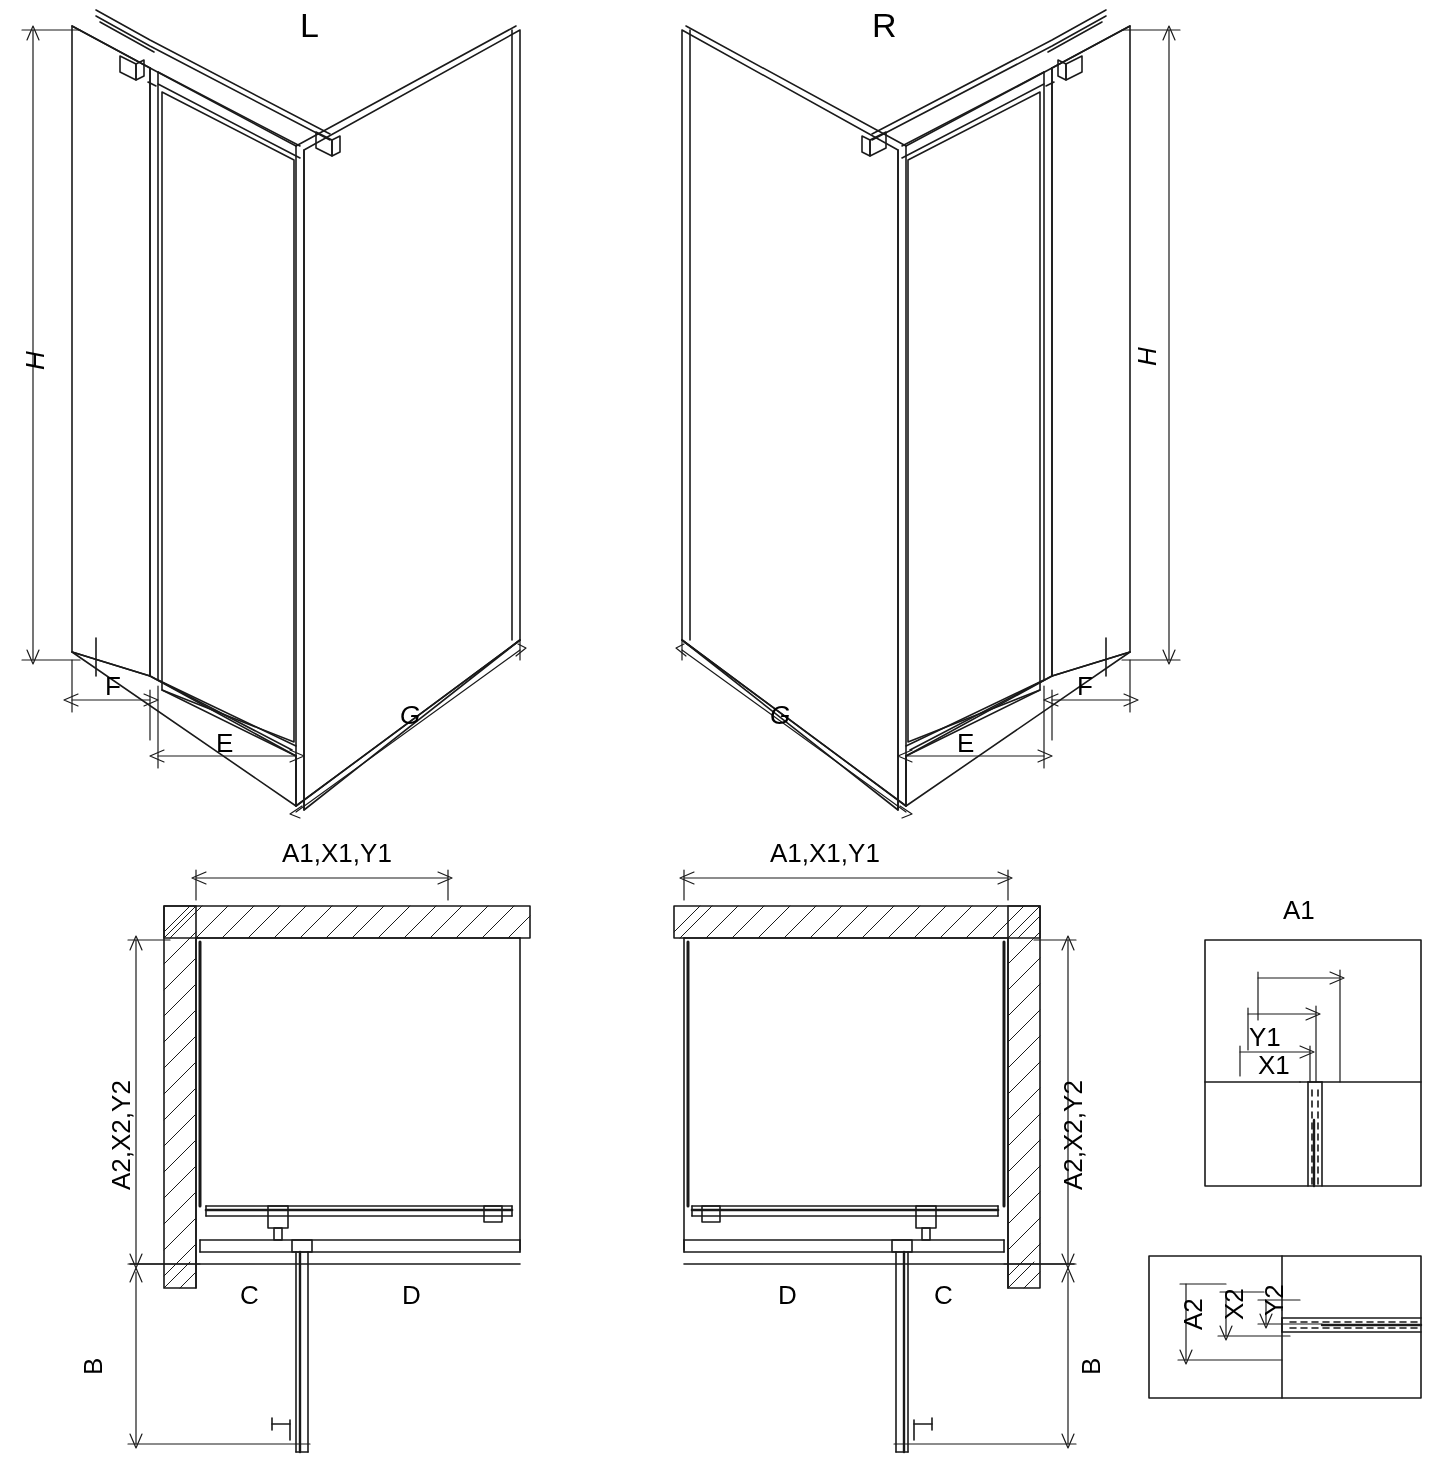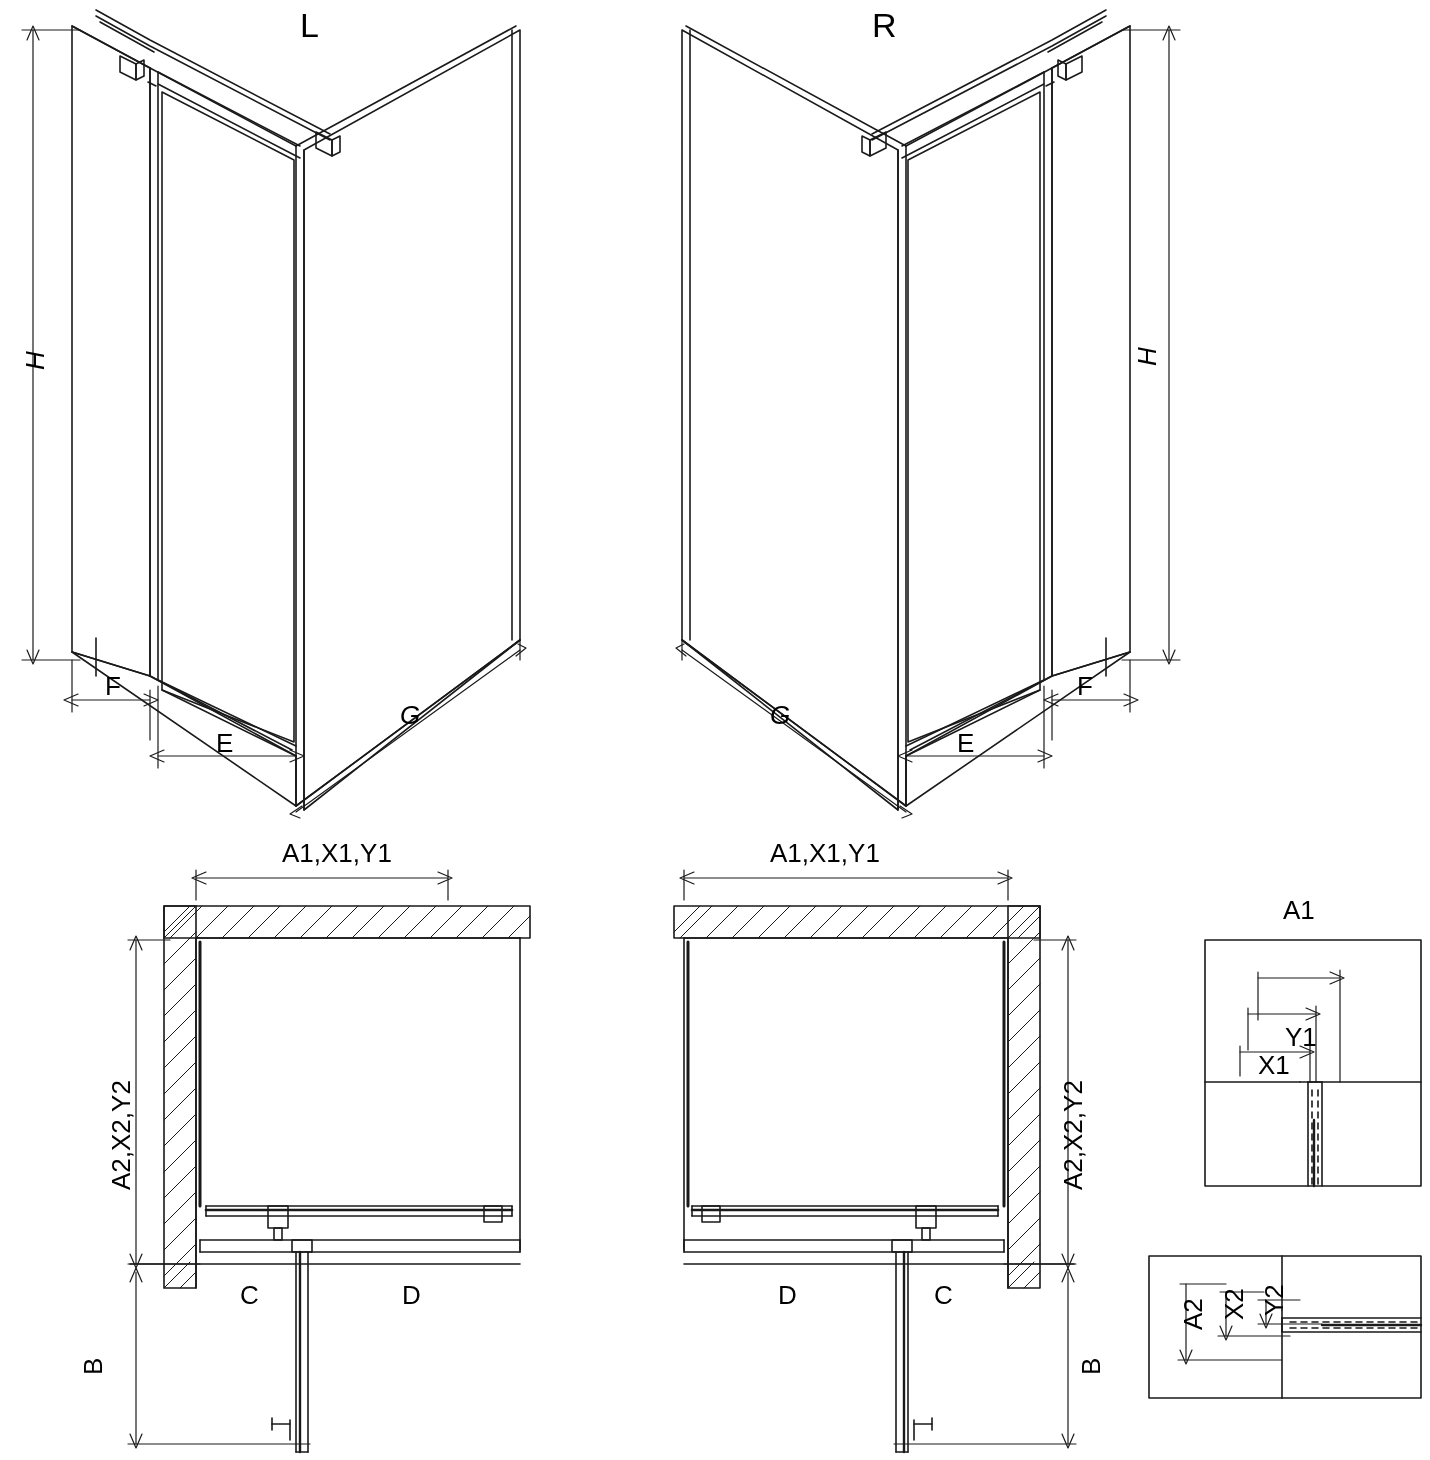--- a/index.html
+++ b/index.html
@@ -469,19 +469,19 @@
   <div class="lbl rot90" style="left:80px; top:1375px;">B</div>
 
   <div class="lbl" style="left:770px; top:840px;">A1,X1,Y1</div>
   <div class="lbl rot90" style="left:1060px; top:1190px;">A2,X2,Y2</div>
   <div class="lbl" style="left:778px; top:1282px;">D</div>
   <div class="lbl" style="left:934px; top:1282px;">C</div>
   <div class="lbl rot90" style="left:1078px; top:1375px;">B</div>
 
   <div class="lbl" style="left:1283px; top:897px;">A1</div>
   <div class="lbl" style="left:1258px; top:1036px;margin-top:16px;">X1</div>
-  <div class="lbl" style="left:1249px; top:1024px;padding-left:36px;">Y1</div>
+  <div class="lbl" style="left:1249px; top:1024px;">Y1</div>
 
   <div class="lbl rot90" style="left:1180px; top:1330px;">A2</div>
   <div class="lbl rot90" style="left:1221px; top:1320px;">X2</div>
   <div class="lbl rot90" style="left:1261px; top:1316px;">Y2</div>
 
 </div>
 
 </body></html>

